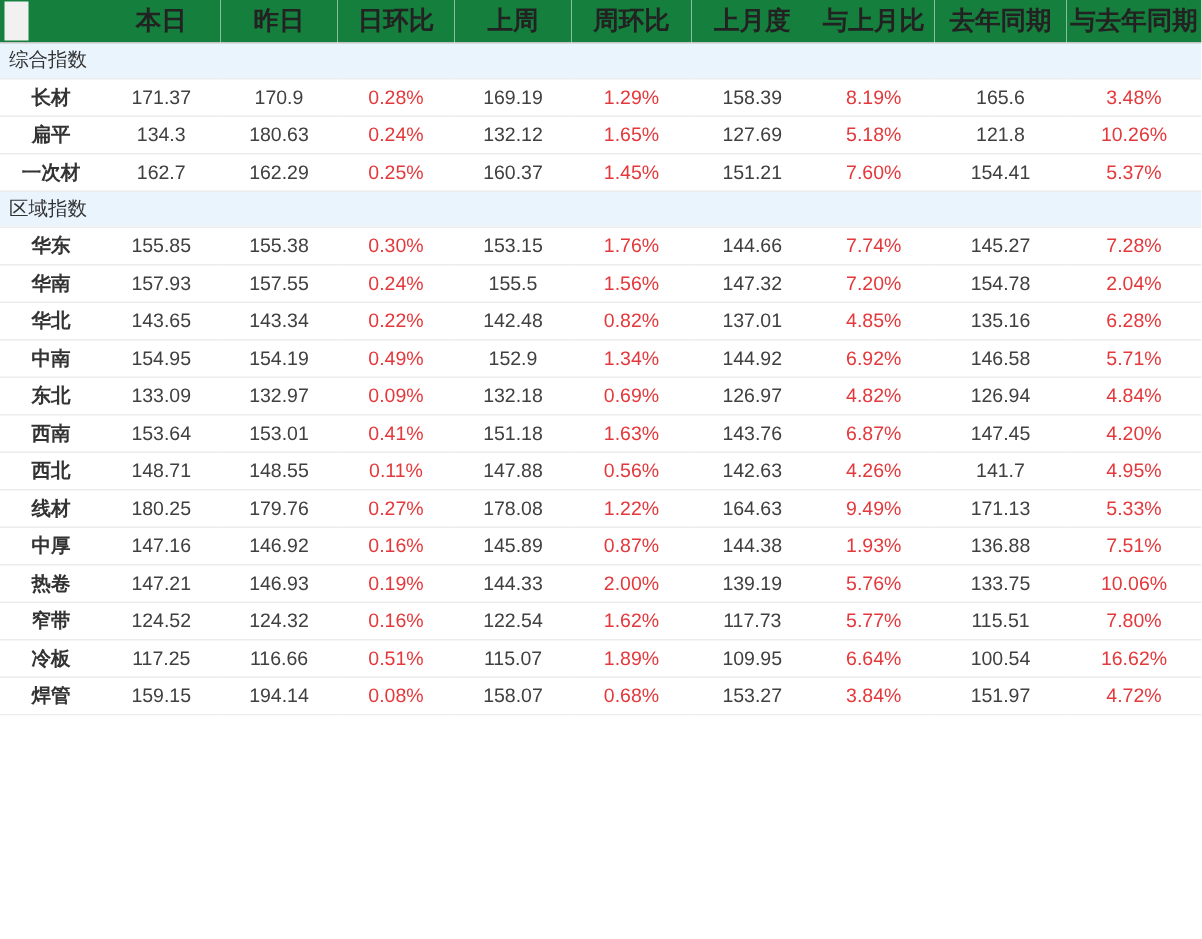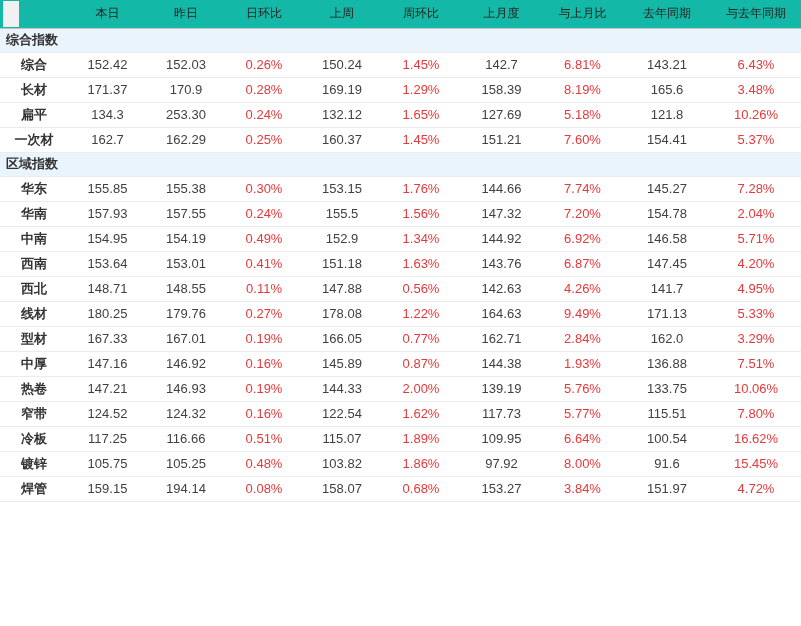--- a/index.html
+++ b/index.html
@@ -23,43 +23,43 @@
     width: 801px;
     overflow: hidden;
   }
   table {
     width: 801px;
     border-collapse: collapse;
     table-layout: fixed;
   }
   thead th {
     height: 28px;
-    font-size: 12px;
-    font-weight: normal;
+    font-size: 17px;
+    font-weight: bold;
     color: var(--header-color);
     text-align: center;
     vertical-align: middle;
     padding: 0;
     border-bottom: 1px solid var(--header-border);
     position: relative;
-    background: #14b8a6;
+    background: #15803d;
   }
   thead th.corner .corner-strip {
     position: absolute;
     left: 3px;
     top: 1px;
     bottom: 1px;
     width: 16px;
     background: #f1f1f1;
   }
   tr.section-row td {
     height: 24px;
     background: var(--section-bg);
     font-size: 13px;
-    font-weight: bold;
+    font-weight: normal;
     color: var(--label-color);
     text-align: left;
     padding: 0 0 0 6px;
     vertical-align: middle;
     border-bottom: 1px solid var(--row-border);
   }
   tr.data-row td {
     height: 25px;
     font-size: 13px;
     text-align: center;
@@ -107,47 +107,35 @@
         <th>与上月比</th>
         <th>去年同期</th>
         <th>与去年同期</th>
       </tr>
     </thead>
     <tbody id="table-body">
         <tr class="section-row">
           <td colspan="10">综合指数</td>
         </tr>
         <tr class="data-row">
-          <td class="row-label">综合</td>
-          <td class="num">152.42</td>
-          <td class="num">152.03</td>
-          <td class="pct">0.26%</td>
-          <td class="num">150.24</td>
-          <td class="pct">1.45%</td>
-          <td class="num">142.7</td>
-          <td class="pct">6.81%</td>
-          <td class="num">143.21</td>
-          <td class="pct">6.43%</td>
-        </tr>
-        <tr class="data-row">
           <td class="row-label">长材</td>
           <td class="num">171.37</td>
           <td class="num">170.9</td>
           <td class="pct">0.28%</td>
           <td class="num">169.19</td>
           <td class="pct">1.29%</td>
           <td class="num">158.39</td>
           <td class="pct">8.19%</td>
           <td class="num">165.6</td>
           <td class="pct">3.48%</td>
         </tr>
         <tr class="data-row">
           <td class="row-label">扁平</td>
           <td class="num">134.3</td>
-          <td class="num">253.30</td>
+          <td class="num">180.63</td>
           <td class="pct">0.24%</td>
           <td class="num">132.12</td>
           <td class="pct">1.65%</td>
           <td class="num">127.69</td>
           <td class="pct">5.18%</td>
           <td class="num">121.8</td>
           <td class="pct">10.26%</td>
         </tr>
         <tr class="data-row">
           <td class="row-label">一次材</td>
@@ -182,32 +170,56 @@
           <td class="num">157.55</td>
           <td class="pct">0.24%</td>
           <td class="num">155.5</td>
           <td class="pct">1.56%</td>
           <td class="num">147.32</td>
           <td class="pct">7.20%</td>
           <td class="num">154.78</td>
           <td class="pct">2.04%</td>
         </tr>
         <tr class="data-row">
+          <td class="row-label">华北</td>
+          <td class="num">143.65</td>
+          <td class="num">143.34</td>
+          <td class="pct">0.22%</td>
+          <td class="num">142.48</td>
+          <td class="pct">0.82%</td>
+          <td class="num">137.01</td>
+          <td class="pct">4.85%</td>
+          <td class="num">135.16</td>
+          <td class="pct">6.28%</td>
+        </tr>
+        <tr class="data-row">
           <td class="row-label">中南</td>
           <td class="num">154.95</td>
           <td class="num">154.19</td>
           <td class="pct">0.49%</td>
           <td class="num">152.9</td>
           <td class="pct">1.34%</td>
           <td class="num">144.92</td>
           <td class="pct">6.92%</td>
           <td class="num">146.58</td>
           <td class="pct">5.71%</td>
         </tr>
         <tr class="data-row">
+          <td class="row-label">东北</td>
+          <td class="num">133.09</td>
+          <td class="num">132.97</td>
+          <td class="pct">0.09%</td>
+          <td class="num">132.18</td>
+          <td class="pct">0.69%</td>
+          <td class="num">126.97</td>
+          <td class="pct">4.82%</td>
+          <td class="num">126.94</td>
+          <td class="pct">4.84%</td>
+        </tr>
+        <tr class="data-row">
           <td class="row-label">西南</td>
           <td class="num">153.64</td>
           <td class="num">153.01</td>
           <td class="pct">0.41%</td>
           <td class="num">151.18</td>
           <td class="pct">1.63%</td>
           <td class="num">143.76</td>
           <td class="pct">6.87%</td>
           <td class="num">147.45</td>
           <td class="pct">4.20%</td>
@@ -230,32 +242,20 @@
           <td class="num">179.76</td>
           <td class="pct">0.27%</td>
           <td class="num">178.08</td>
           <td class="pct">1.22%</td>
           <td class="num">164.63</td>
           <td class="pct">9.49%</td>
           <td class="num">171.13</td>
           <td class="pct">5.33%</td>
         </tr>
         <tr class="data-row">
-          <td class="row-label">型材</td>
-          <td class="num">167.33</td>
-          <td class="num">167.01</td>
-          <td class="pct">0.19%</td>
-          <td class="num">166.05</td>
-          <td class="pct">0.77%</td>
-          <td class="num">162.71</td>
-          <td class="pct">2.84%</td>
-          <td class="num">162.0</td>
-          <td class="pct">3.29%</td>
-        </tr>
-        <tr class="data-row">
           <td class="row-label">中厚</td>
           <td class="num">147.16</td>
           <td class="num">146.92</td>
           <td class="pct">0.16%</td>
           <td class="num">145.89</td>
           <td class="pct">0.87%</td>
           <td class="num">144.38</td>
           <td class="pct">1.93%</td>
           <td class="num">136.88</td>
           <td class="pct">7.51%</td>
@@ -290,32 +290,20 @@
           <td class="num">116.66</td>
           <td class="pct">0.51%</td>
           <td class="num">115.07</td>
           <td class="pct">1.89%</td>
           <td class="num">109.95</td>
           <td class="pct">6.64%</td>
           <td class="num">100.54</td>
           <td class="pct">16.62%</td>
         </tr>
         <tr class="data-row">
-          <td class="row-label">镀锌</td>
-          <td class="num">105.75</td>
-          <td class="num">105.25</td>
-          <td class="pct">0.48%</td>
-          <td class="num">103.82</td>
-          <td class="pct">1.86%</td>
-          <td class="num">97.92</td>
-          <td class="pct">8.00%</td>
-          <td class="num">91.6</td>
-          <td class="pct">15.45%</td>
-        </tr>
-        <tr class="data-row">
           <td class="row-label">焊管</td>
           <td class="num">159.15</td>
           <td class="num">194.14</td>
           <td class="pct">0.08%</td>
           <td class="num">158.07</td>
           <td class="pct">0.68%</td>
           <td class="num">153.27</td>
           <td class="pct">3.84%</td>
           <td class="num">151.97</td>
           <td class="pct">4.72%</td>

